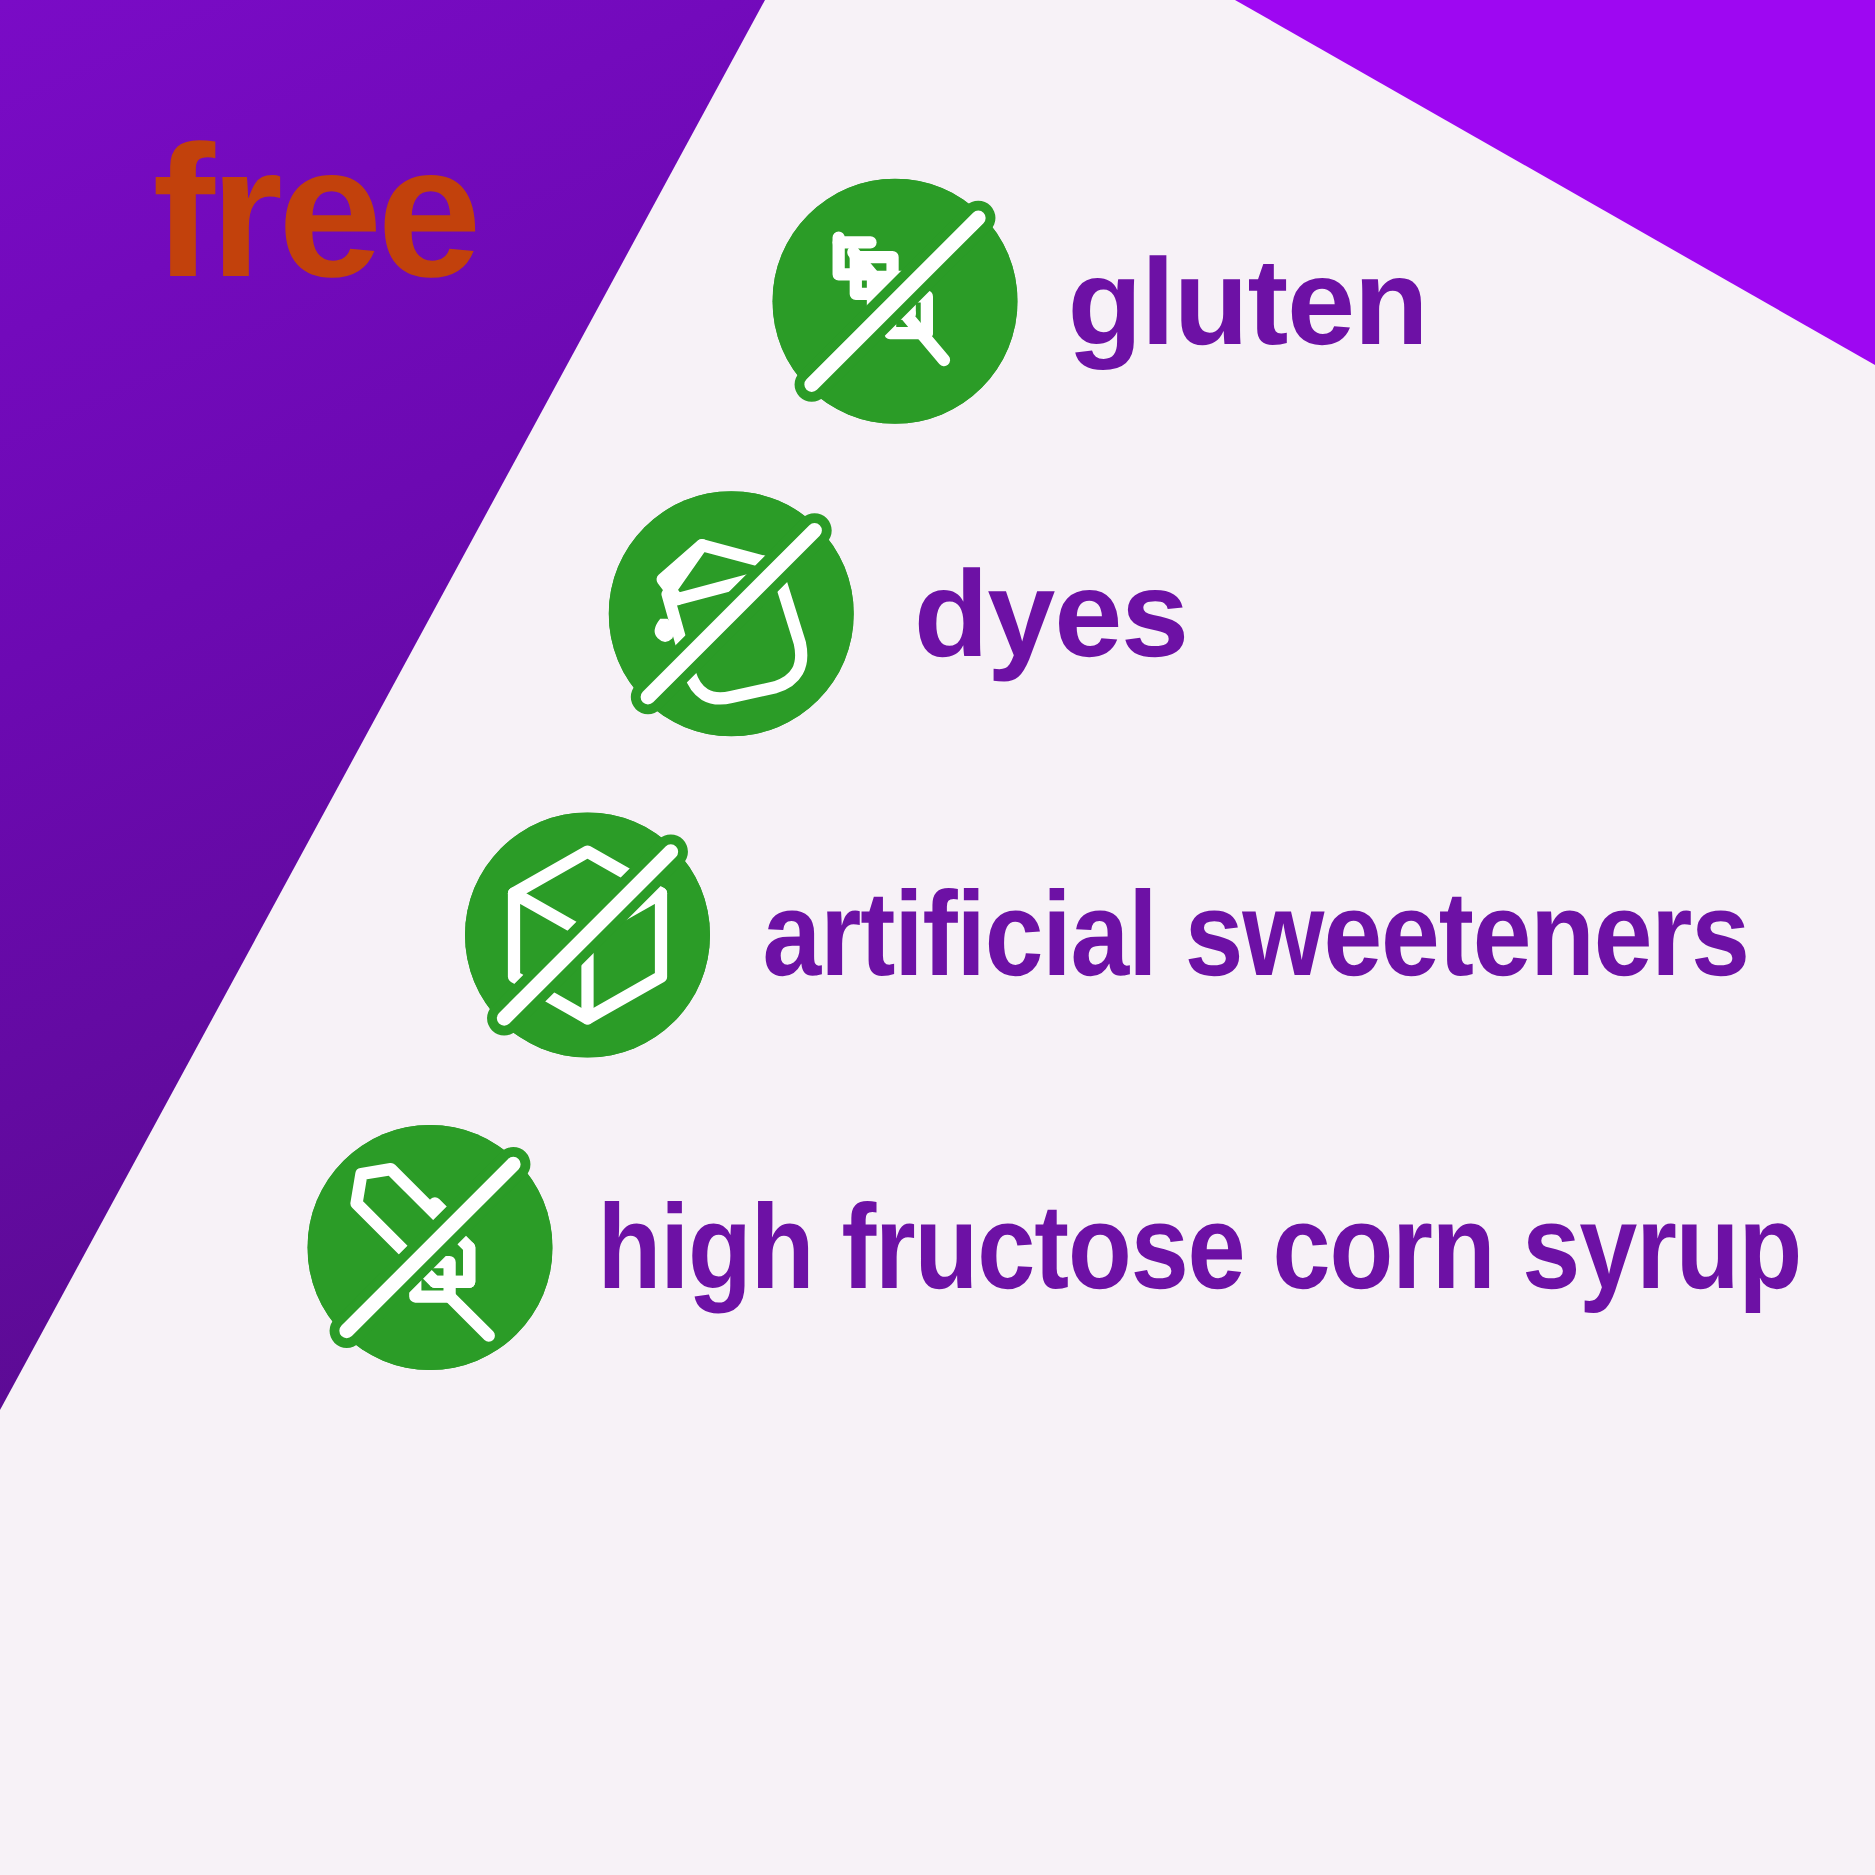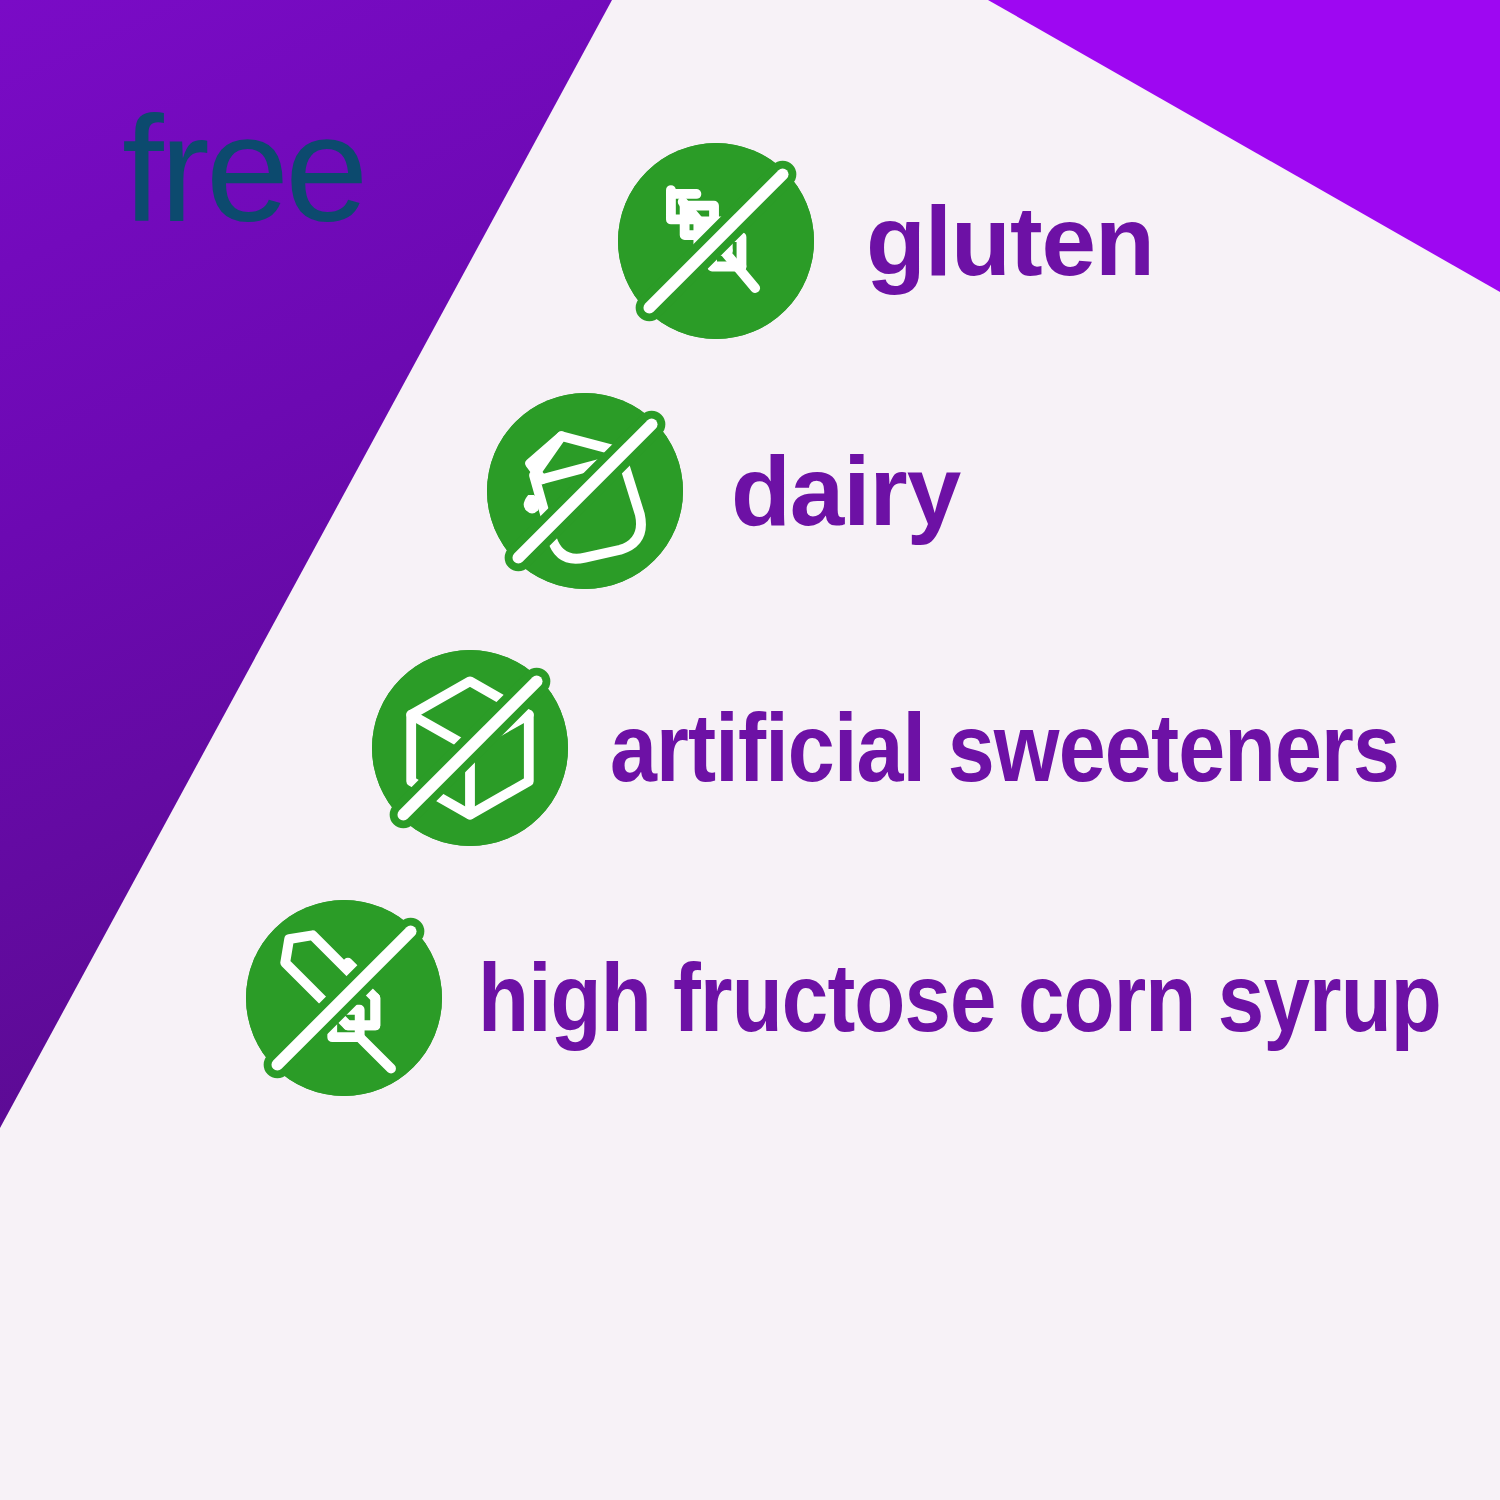--- a/index.html
+++ b/index.html
@@ -29,23 +29,23 @@
   
   #headline {
     position: absolute;
     left: 122px;
     top: 96px;
     width: 430px;
     z-index: 5;
   }
   .headline-line {
     display: block;
-    color: #0c4a6e;
+    color: #c2410c;
     font-family: "Liberation Sans", sans-serif;
-    font-weight: 400;
+    font-weight: 700;
     font-size: 150px;
     line-height: 0.98;
     letter-spacing: -4px;
   }
   .headline-line.l2 { margin-top: 22px; }
 
   
   .row {
     position: absolute;
     display: flex;
@@ -77,21 +77,21 @@
   #row-hfcs     { left: 246px; top: 900px;  }
   #row-dyes     { left: 112px; top: 1162px; }
 
   #row-gluten .badge { width: 196px; height: 196px; }
   #row-dairy  .badge { width: 196px; height: 196px; }
   #row-sweet  .badge { width: 196px; height: 196px; }
   #row-hfcs   .badge { width: 196px; height: 196px; }
   #row-dyes   .badge { width: 196px; height: 196px; }
 
   #row-gluten .row-label {
-    margin-left: 52px;
+    margin-left: 40px;
     font-size: 98px;
     transform: scaleX(1.0);
     transform-origin: left center;
   }
   #row-dairy .row-label {
     margin-left: 48px;
     font-size: 98px;
     transform: scaleX(1.0);
     transform-origin: left center;
   }
@@ -175,21 +175,21 @@
           <path d="M38 22 L22 36 L28 44"></path>
 
           <path d="M28 44 L62 35"></path>
 
           <path d="M21 52 q-4 5 -1 8 q3 3 6 0 q2 -4 -2 -8 z" fill="#FFFFFF" stroke="none"></path>
         </g>
         <path d="M16 84 L84 16" fill="none" stroke="#2B9C27" stroke-width="14" stroke-linecap="round"></path>
         <path d="M16 84 L84 16" fill="none" stroke="#FFFFFF" stroke-width="6" stroke-linecap="round"></path>
       </svg>
     </span>
-    <span class="row-label">dairy</span>
+    <span class="row-label">dyes</span>
   </div>
 
   <div class="row" id="row-sweet">
     <span class="badge">
       <svg viewBox="0 0 100 100">
         <circle cx="50" cy="50" r="50" fill="#2B9C27"></circle>
         <g fill="none" stroke="#FFFFFF" stroke-width="5" stroke-linecap="round" stroke-linejoin="round">
 
           <path d="M50 16 L80 33 L80 67 L50 84 L20 67 L20 33 Z"></path>
           <path d="M20 33 L50 50 L80 33"></path>

